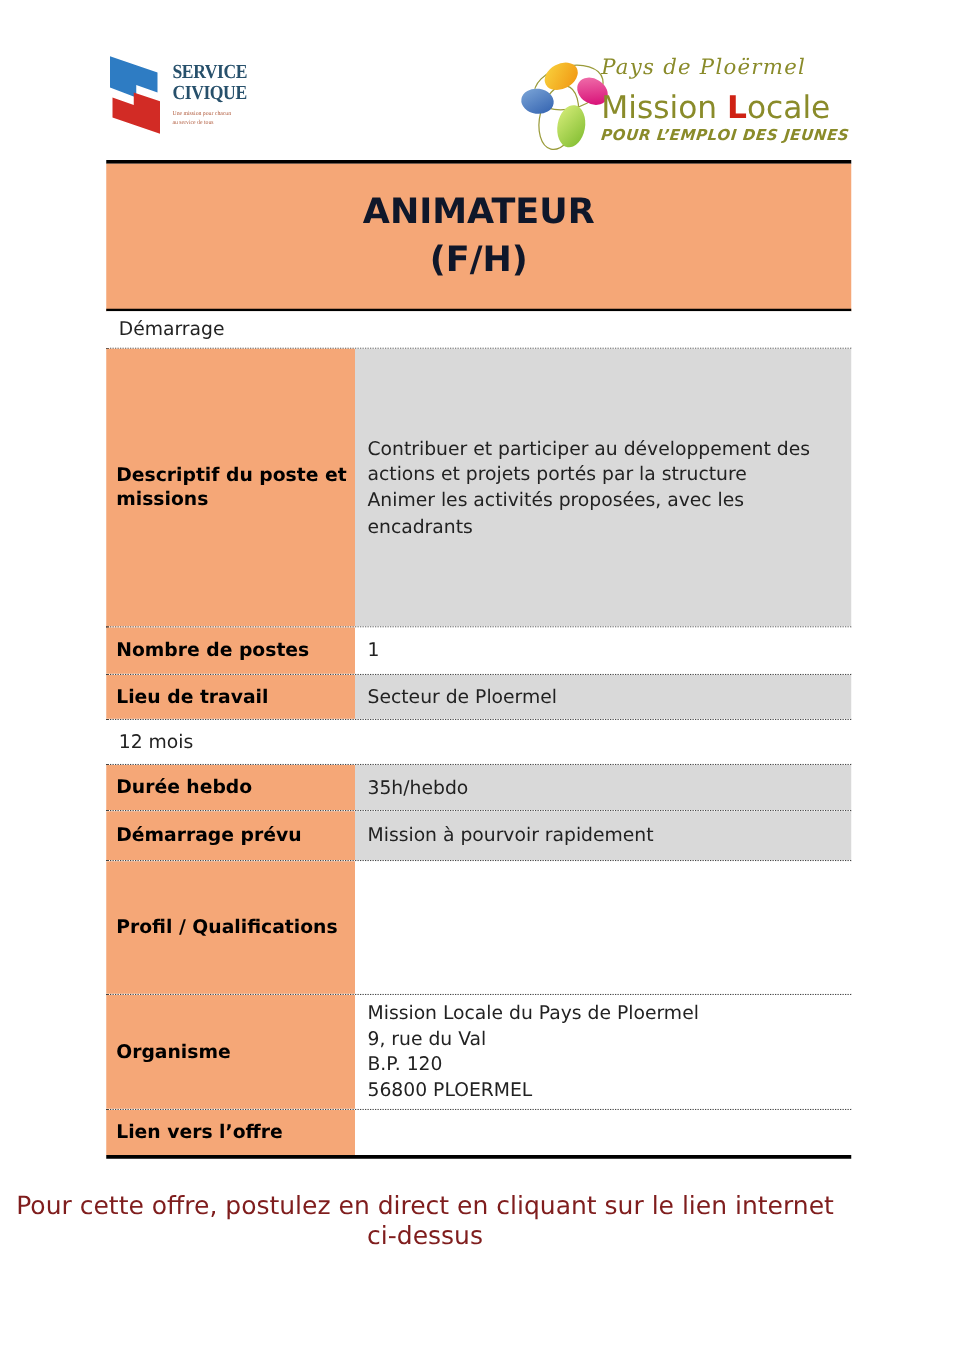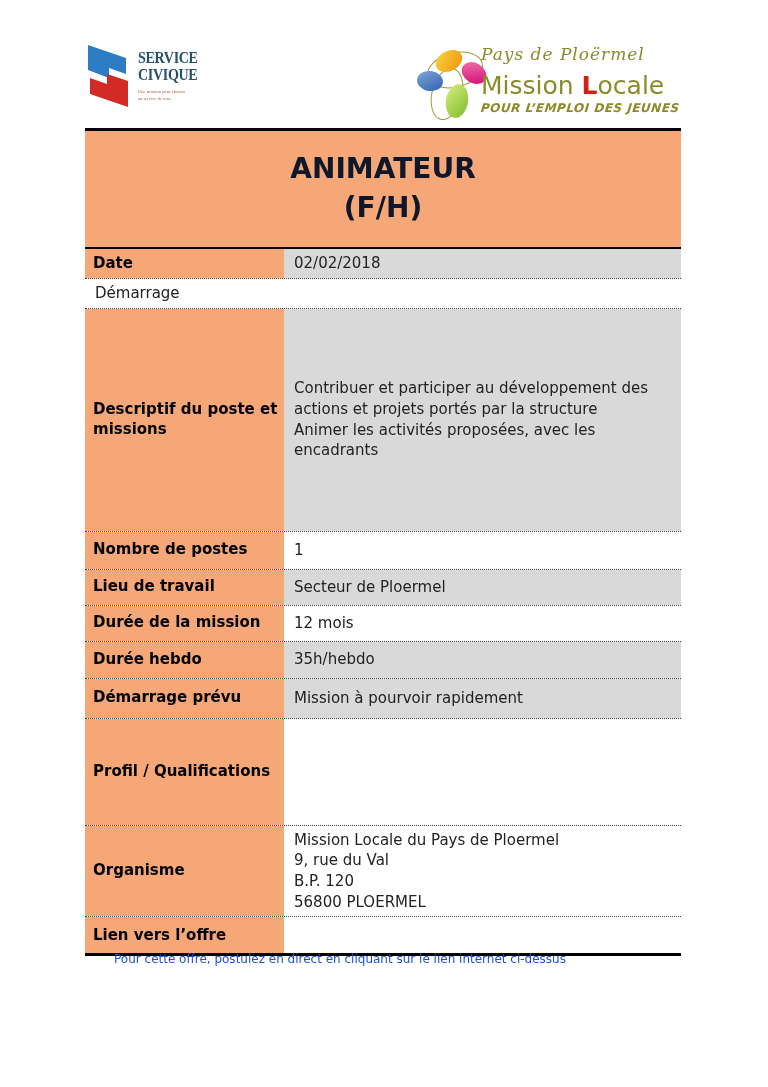--- a/index.html
+++ b/index.html
@@ -48,21 +48,21 @@
     font-size:15px;line-height:1.38;color:#222;white-space:pre-line;
   }
   .cell-value.shaded{background:var(--shaded-bg,#d9d9d9);}
   .r0{min-height:29px}.r1{min-height:29px}.r2{min-height:223px}
   .r3{min-height:38px}.r4{min-height:36px}.r5{min-height:36px}
   .r6{min-height:37px}.r7{min-height:107px}.r8{min-height:40px}
   .r9{min-height:87px}.r10{min-height:37px}
 
   .footer-note{
     position:absolute;top:952px;left:0;width:680px;margin:0;
-    text-align:center;font-size:12px;color:#1d4ed8;
+    text-align:center;font-size:20px;color:#7f1d1d;
   }
 </style>
 </head>
 <body>
 
 <div class="page">
 
   <div class="logos">
 
     <div class="sc-logo">
@@ -116,24 +116,20 @@
 
   </div>
 
   <div class="offer-table">
 
     <div class="title-block">
       <div>ANIMATEUR</div>
       <div>(F/H)</div>
     </div>
 
-    <div class="trow r0">
-      <div class="cell-label">Date</div>
-      <div class="cell-value shaded">02/02/2018</div>
-    </div>
 
     <div class="trow r1">
       <div class="cell-value">Démarrage</div>
     </div>
 
     <div class="trow r2">
       <div class="cell-label">Descriptif du poste et missions</div>
       <div class="cell-value shaded">Contribuer et participer au développement des
 actions et projets portés par la structure
 Animer les activités proposées, avec les encadrants</div>
@@ -143,21 +139,20 @@
       <div class="cell-label">Nombre de postes</div>
       <div class="cell-value">1</div>
     </div>
 
     <div class="trow r4">
       <div class="cell-label">Lieu de travail</div>
       <div class="cell-value shaded">Secteur de Ploermel</div>
     </div>
 
     <div class="trow r5">
-      <div class="cell-label">Durée de la mission</div>
       <div class="cell-value">12 mois</div>
     </div>
 
     <div class="trow r6">
       <div class="cell-label">Durée hebdo</div>
       <div class="cell-value shaded">35h/hebdo</div>
     </div>
 
     <div class="trow r8">
       <div class="cell-label">Démarrage prévu</div>

